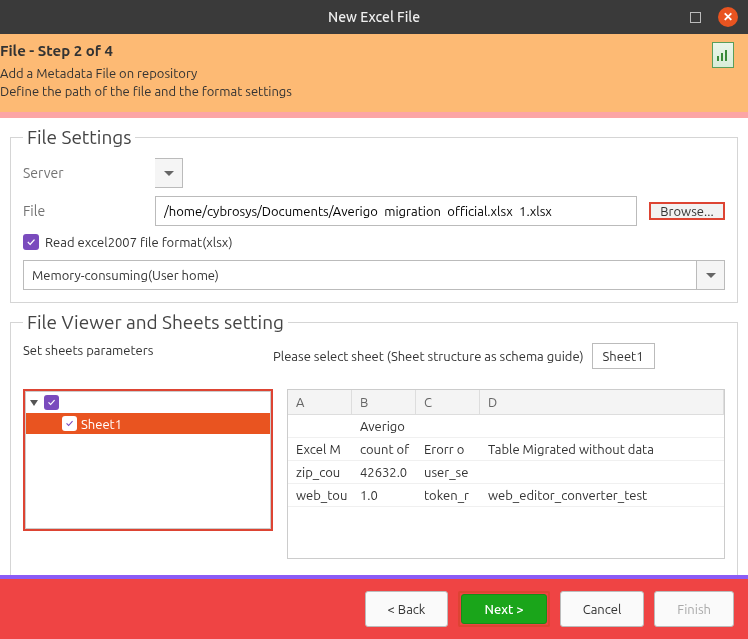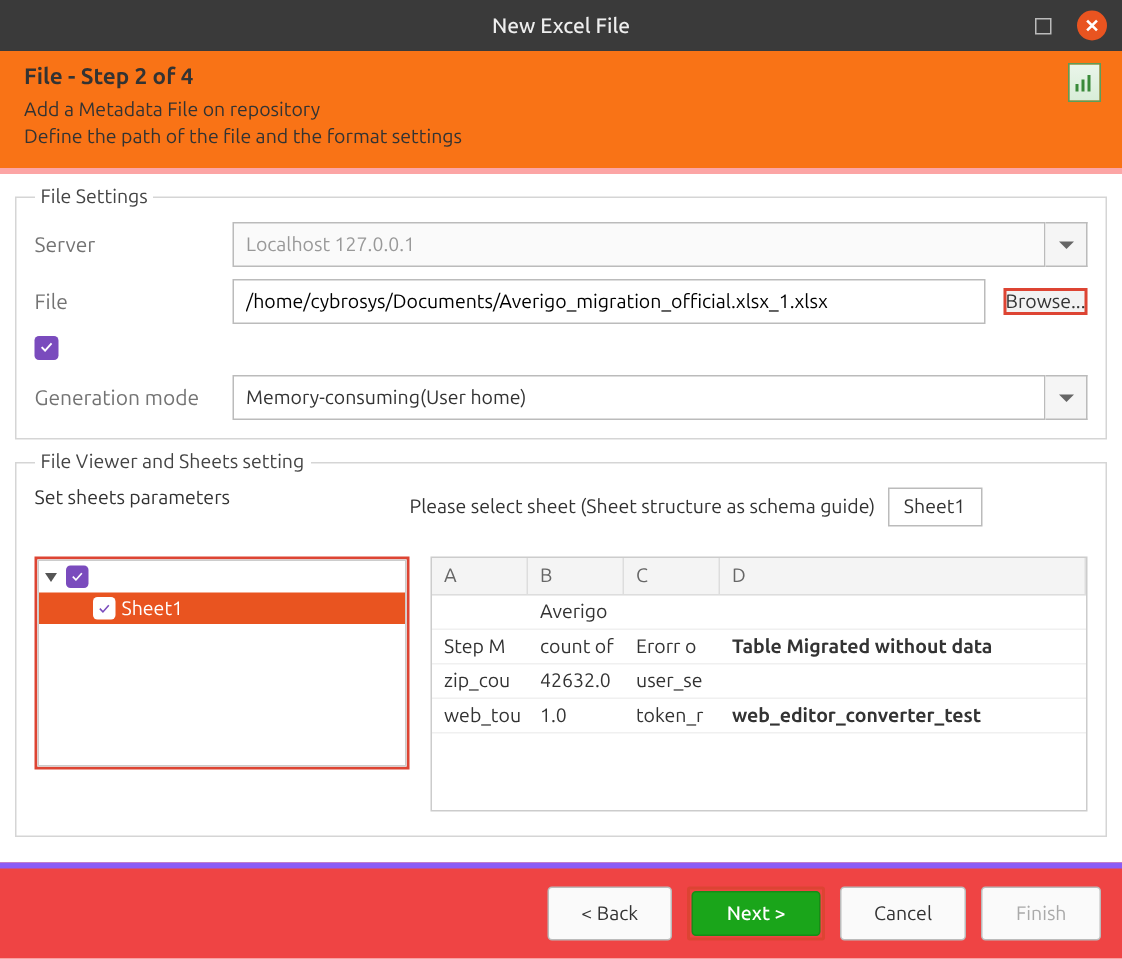--- a/index.html
+++ b/index.html
@@ -5,38 +5,38 @@
 * { box-sizing: border-box; margin: 0; padding: 0; font-family: Ubuntu, "Segoe UI", Arial, sans-serif; }
 body { background: #fff; width: 748px; height: 639px; overflow: hidden; font-size: 13px; color: #333; }
 
 .titlebar { background: #3a3a3a; height: 34px; display: flex; align-items: center; padding: 0 10px; color: #ddd; position: relative; }
 .titlebar-title { position: absolute; left: 50%; transform: translateX(-50%); font-size: 14px; font-weight: 500; color: #eee; }
 .titlebar-controls { margin-left: auto; display: flex; gap: 14px; align-items: center; }
 .win-btn { width: 18px; height: 18px; display: flex; align-items: center; justify-content: center; }
 .win-max { border: 1.5px solid #bbb; width: 11px; height: 11px; }
 .win-close { background: #e95420; width: 20px; height: 20px; border-radius: 50%; display: flex; align-items: center; justify-content: center; color: #fff; font-size: 12px; font-weight: bold; }
 
-.header { padding: 8px 12px 12px 16px; background: #f97316; border-bottom: 4px solid #fca5a5; position: relative; }
+.header { padding: 8px 12px 12px 0; background: #fdba74; border-bottom: 6px solid #fca5a5; position: relative; }
 .header h2 { font-size: 15px; font-weight: bold; margin-bottom: 6px; }
 .header p { font-size: 13px; color: #333; line-height: 1.35; }
 .header-icon { position: absolute; right: 14px; top: 8px; width: 22px; height: 26px; border: 1px solid #5a9e5a; background: linear-gradient(#eaf5ea,#d8edd8); display: flex; align-items: center; justify-content: center; color: #3a8a3a; font-size: 11px; }
 
 fieldset { border: 1px solid #d5d5d5; margin: 8px 10px; padding: 10px 12px 12px 12px; }
-legend { font-size: 13px; color: #444; padding: 0 4px; }
+legend { font-size: 19px; color: #444; padding: 0 4px; }
 
 .row { display: flex; align-items: center; margin-bottom: 8px; }
 .row-label { width: 132px; font-size: 14px; color: #737373; }
 .input, .select { flex: 1; border: 1px solid #bbb; padding: 6px 8px; font-size: 13px; background: #fff; height: 30px; }
 .select { display: flex; align-items: center; justify-content: space-between; }
 .select.disabled { color: #999; background: #fafafa; }
 .caret { width: 0; height: 0; border-left: 5px solid transparent; border-right: 5px solid transparent; border-top: 5px solid #666; }
 .caret-box { width: 28px; height: 30px; border: 1px solid #bbb; border-left: none; display: flex; align-items: center; justify-content: center; background: #f5f5f5; }
 
 .browse-wrap { display: flex; }
-.browse-btn { width: 56px; border: 2px solid #d43; margin-left: 12px; display: flex; align-items: center; justify-content: center; font-size: 13px; color: #333; background: #f2f2f2; }
+.browse-btn { width: 76px; border: 2px solid #d43; margin-left: 12px; display: flex; align-items: center; justify-content: center; font-size: 13px; color: #333; background: #f2f2f2; }
 
 .check-row { display: flex; align-items: center; gap: 6px; margin: 6px 0 10px 0; }
 .checkbox { width: 16px; height: 16px; background: #7a4bbd; border-radius: 3px; display: flex; align-items: center; justify-content: center; color: #fff; font-size: 11px; font-weight: bold; }
 
 .viewer-body { display: flex; gap: 14px; margin-top: 6px; }
 .left-panel { width: 250px; }
 .param-label { font-size: 13px; color: #333; margin-bottom: 14px; }
 .sheet-select-row { display: flex; align-items: center; gap: 8px; margin-bottom: 14px; font-size: 13px; }
 .sheet-dd { border: 1px solid #bbb; padding: 5px 10px; background: #fff; display: flex; align-items: center; gap: 10px; }
 
@@ -48,21 +48,21 @@
 .tri { width: 0; height: 0; border-left: 4px solid transparent; border-right: 4px solid transparent; border-top: 6px solid #555; margin-right: 2px; }
 .checkbox2 { width: 15px; height: 15px; background: #7a4bbd; border-radius: 3px; display: flex; align-items: center; justify-content: center; color: #fff; font-size: 10px; font-weight: bold; }
 
 .grid-wrap { flex: 1; border: 1px solid #ccc; height: 170px; overflow: hidden; font-size: 13px; }
 .grid-head { display: flex; background: #f4f4f4; border-bottom: 1px solid #ddd; }
 .gh { padding: 5px 8px; border-right: 1px solid #ddd; color: #666; font-weight: normal; }
 .gh.a { width: 64px; } .gh.b { width: 64px; } .gh.c { width: 64px; } .gh.d { flex: 1; }
 .grid-body { }
 .gr { display: flex; border-bottom: 1px solid #f0f0f0; }
 .gc { padding: 4px 8px; white-space: nowrap; overflow: hidden; text-overflow: clip; }
-.gc.a { width: 64px; } .gc.b { width: 64px; } .gc.c { width: 64px; } .gc.d { flex: 1; font-weight: bold; }
+.gc.a { width: 64px; } .gc.b { width: 64px; } .gc.c { width: 64px; } .gc.d { flex: 1; }
 
 .footer { position: absolute; bottom: 0; left: 0; right: 0; border-top: 4px solid #8b5cf6; padding: 12px 14px; display: flex; justify-content: flex-end; gap: 10px; background: #ef4444; }
 .btn { padding: 7px 22px; border: 1px solid #bbb; background: #fafafa; font-size: 13px; color: #333; border-radius: 3px; }
 .btn.primary { background: #1aa51a; color: #fff; border-color: #178c17; font-weight: 500; }
 .btn.disabled { color: #aaa; }
 .next-wrap { border: 2px solid #d43; padding: 1px; border-radius: 2px; }
 </style>
 </head>
 <body>
 
@@ -87,42 +87,39 @@
         <rect x="9" y="2" width="2" height="11" fill="#3a8a3a"></rect>
       </svg>
   </div>
 </div>
 
 <fieldset>
   <legend>File Settings</legend>
 
   <div class="row">
     <div class="row-label">Server</div>
-    <div class="select disabled" style="flex:1;">
-      <span>Localhost 127.0.0.1</span>
-    </div>
     <div class="caret-box">
         <div class="caret"></div>
       </div>
   </div>
 
   <div class="row browse-wrap">
     <div class="row-label">File</div>
     <input class="input" value="/home/cybrosys/Documents/Averigo_migration_official.xlsx_1.xlsx" style="">
     <div class="browse-btn">
         <span>Browse...</span>
       </div>
   </div>
 
   <div class="check-row">
     <div class="checkbox">✓</div>
+    <span>Read excel2007 file format(xlsx)</span>
   </div>
 
   <div class="row" style="margin-bottom:0;">
-    <div class="row-label" style="width:132px;">Generation mode</div>
     <div class="select" style="flex:1;">
       <span>Memory-consuming(User home)</span>
     </div>
     <div class="caret-box">
         <div class="caret"></div>
       </div>
   </div>
 </fieldset>
 
 <fieldset style="padding-bottom:16px;">
@@ -166,21 +163,21 @@
         <div class="gh d">D</div>
       </div>
       <div class="grid-body" id="grid-body">
           <div class="gr">
             <div class="gc a"></div>
             <div class="gc b">Averigo</div>
             <div class="gc c"></div>
             <div class="gc d"></div>
           </div>
           <div class="gr">
-            <div class="gc a">Step M</div>
+            <div class="gc a">Excel M</div>
             <div class="gc b">count of</div>
             <div class="gc c">Erorr o</div>
             <div class="gc d">Table Migrated without data</div>
           </div>
           <div class="gr">
             <div class="gc a">zip_cou</div>
             <div class="gc b">42632.0</div>
             <div class="gc c">user_se</div>
           </div>
           <div class="gr">

